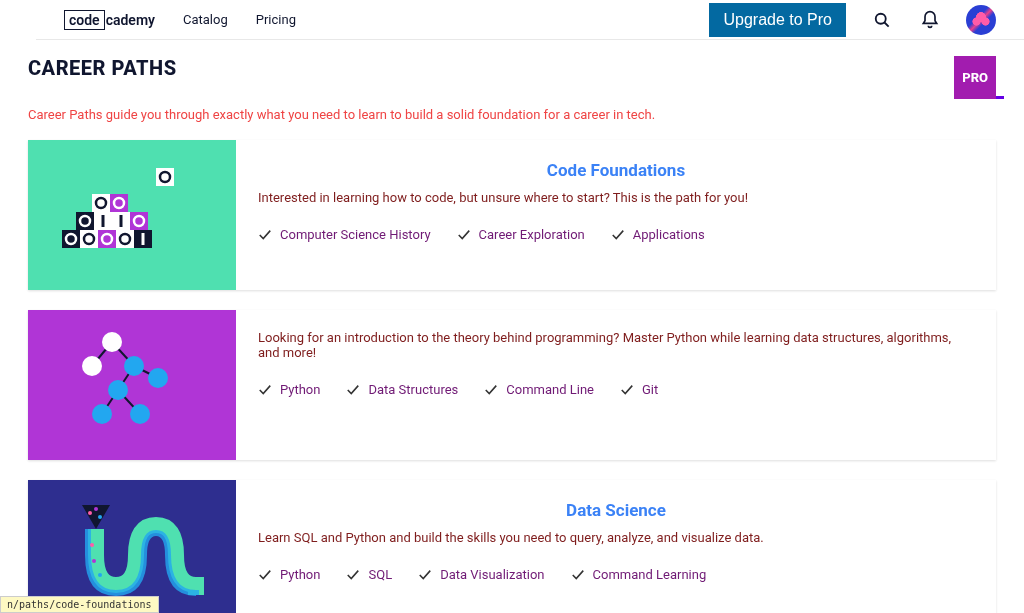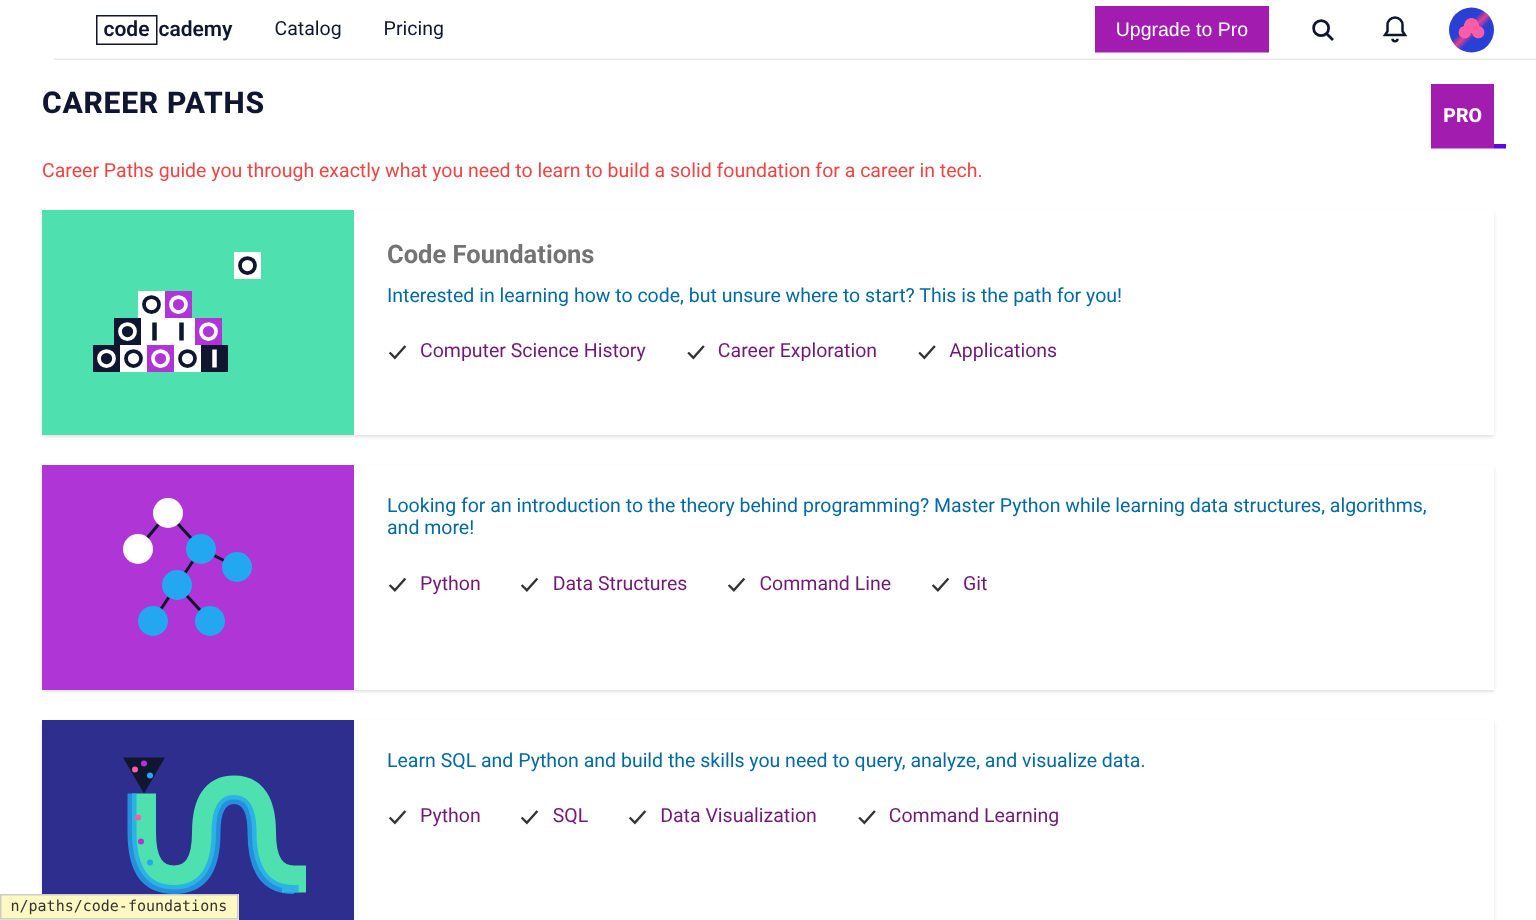--- a/index.html
+++ b/index.html
@@ -5,39 +5,39 @@
     * { margin: 0; padding: 0; box-sizing: border-box; }
     body { font-family: -apple-system, BlinkMacSystemFont, "Segoe UI", Roboto, sans-serif; background: #fff; color: #10162f; width: 1024px; }
     
     
     .header { display: flex; align-items: center; justify-content: space-between; padding: 10px 28px; border-bottom: 1px solid #e8e8e8; height: 40px; margin-left: 36px; }
     .header-left { display: flex; align-items: center; gap: 28px; }
     .logo { display: flex; align-items: center; font-weight: 600; font-size: 14px; }
     .logo-box { border: 1.5px solid #10162f; padding: 1px 4px; margin-right: 1px; }
     .nav-link { font-size: 13px; color: #10162f; text-decoration: none; cursor: pointer; }
     .header-right { display: flex; align-items: center; gap: 24px; }
-    .upgrade-btn { background: #a21caf; color: #fff; border: none; padding: 8px 14px; font-size: 13px; font-weight: 500; cursor: pointer; }
+    .upgrade-btn { background: #0369a1; color: #fff; border: none; padding: 8px 14px; font-size: 16px; font-weight: 500; cursor: pointer; }
     .icon-btn { background: none; border: none; cursor: pointer; display: flex; align-items: center; justify-content: center; width: 24px; height: 24px; }
     .avatar { width: 30px; height: 30px; border-radius: 50%; background: linear-gradient(135deg, #2a3fd4 40%, #e83e8c 50%, #2a3fd4 60%); cursor: pointer; position: relative; overflow: hidden; }
     .avatar::before { content: ""; position: absolute; inset: 0; background: radial-gradient(circle at 50% 40%, #ff5ca8 20%, transparent 22%), radial-gradient(circle at 35% 55%, #ff5ca8 15%, transparent 17%), radial-gradient(circle at 65% 55%, #ff5ca8 15%, transparent 17%); }
     
     
     .content { padding: 16px 28px; }
     .page-header { display: flex; justify-content: space-between; align-items: flex-start; margin-bottom: 8px; gap: 44px; }
     .page-title { font-size: 20px; font-weight: 800; letter-spacing: 0.5px; color: #10162f; }
     .pro-badge { background: #a21caf; color: #fff; padding: 14px 8px; font-weight: 800; font-size: 13px; position: relative; }
     .pro-badge::after { content: ""; position: absolute; right: -8px; bottom: 0; width: 8px; height: 3px; background: #6400e4; }
     .page-desc { font-size: 13px; color: #ef4444; margin-bottom: 18px; }
     
     
     .card { display: flex; background: #fff; box-shadow: 0 1px 3px rgba(0,0,0,0.06), 0 1px 2px rgba(0,0,0,0.08); margin-bottom: 20px; cursor: pointer; min-height: 150px; }
     .card-img { width: 208px; flex-shrink: 0; display: flex; align-items: center; justify-content: center; }
     .card-body { padding: 20px 22px; flex: 1; }
-    .card-title { font-size: 17px; font-weight: 700; margin-bottom: 10px; color: #737373; }
-    .card-desc { font-size: 13px; color: #0369a1; margin-bottom: 22px; }
+    .card-title { font-size: 17px; font-weight: 700; margin-bottom: 10px; color: #3b82f6; text-align: center; }
+    .card-desc { font-size: 13px; color: #7f1d1d; margin-bottom: 22px; }
     .card-topics { display: flex; gap: 26px; flex-wrap: wrap; }
     .topic { display: flex; align-items: center; gap: 8px; font-size: 13px; color: #701a75; }
     .check { width: 14px; height: 14px; display: flex; align-items: center; justify-content: center; }
     
     
     .bg-teal { background: #4fe0b0; }
     .bg-purple { background: #b035d6; }
     .bg-indigo { background: #2e2e8f; }
     
     
@@ -206,20 +206,21 @@
           <circle cx="48" cy="22" r="2" fill="#22a7f0"></circle>
           <circle cx="44" cy="14" r="2" fill="#b035d6"></circle>
         <path d="M44 34 V60 Q44 90 64 90 Q84 90 84 60 Q84 30 104 30 Q124 30 124 60 Q124 90 144 90 V100" fill="none" stroke="#4fe0b0" stroke-width="16" stroke-linecap="butt"></path>
         <path d="M36 34 V60 Q36 98 64 98 Q92 98 92 60 Q92 38 104 38 Q116 38 116 60 Q116 98 144 98 V100" fill="none" stroke="#22a7f0" stroke-width="6" opacity="0.8"></path>
         <circle cx="40" cy="50" r="2" fill="#ff5ca8"></circle>
           <circle cx="42" cy="66" r="2" fill="#b035d6"></circle>
           <circle cx="48" cy="80" r="2" fill="#22a7f0"></circle>
       </svg>
     </div>
     <div class="card-body">
+      <h2 class="card-title">Data Science</h2>
       <p class="card-desc">Learn SQL and Python and build the skills you need to query, analyze, and visualize data.</p>
       <div class="card-topics">
         <span class="topic">
             <span class="check">
               <svg width="14" height="14" viewBox="0 0 16 16" fill="none" stroke="#333" stroke-width="1.8">
                 <polyline points="2,8 6,12 14,3"></polyline>
               </svg>
             </span>
             <span>Python</span>
           </span>

